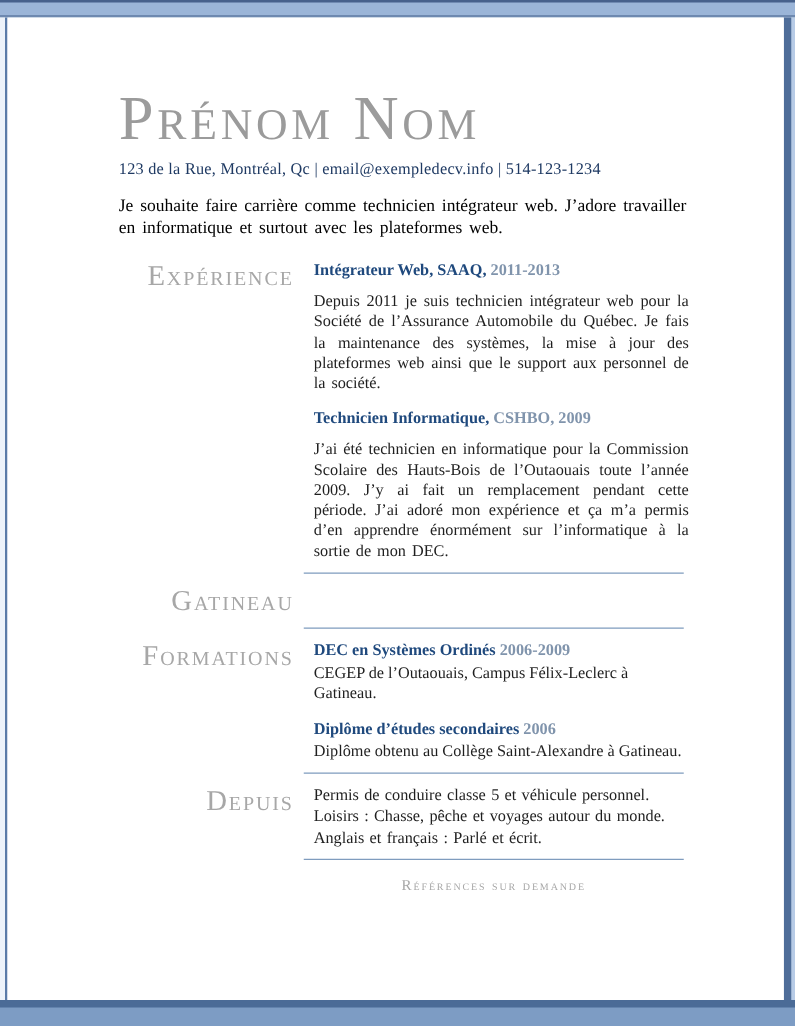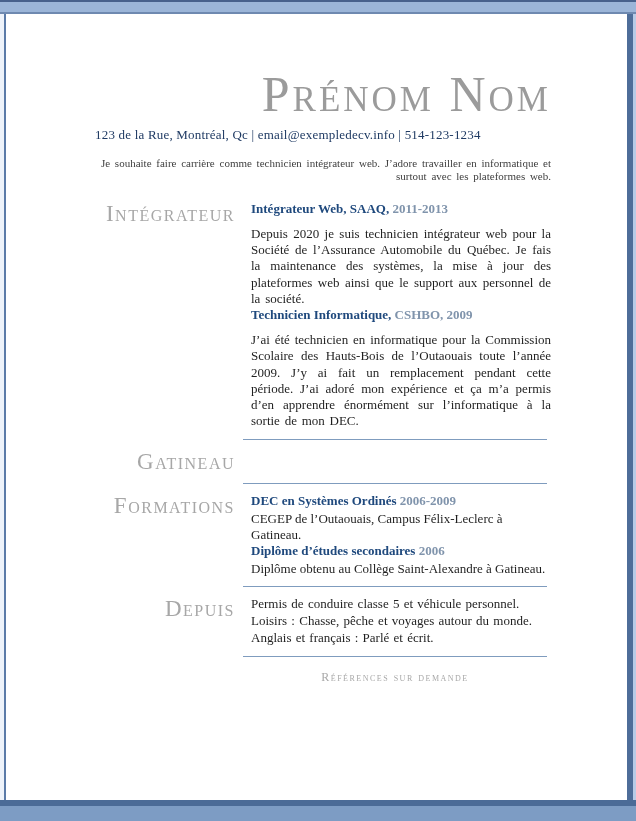--- a/index.html
+++ b/index.html
@@ -13,31 +13,31 @@
     background:#9bb5d8;border-top:2px solid #47618c;border-bottom:2px solid #6e89b0;}
   .frame-bottom{position:absolute;bottom:0;left:0;right:0;height:21px;box-sizing:border-box;
     background:#7d9cc4;border-top:6px solid #4b6b97;}
   .frame-left{position:absolute;left:0;top:14px;bottom:21px;width:6px;box-sizing:border-box;
     background:#eef3fa;border-right:2px solid #5b7ba8;}
   .frame-right{position:absolute;right:0;top:14px;bottom:21px;width:9px;box-sizing:border-box;
     background:#b7cbe6;border-left:6px solid #4e6d99;}
   
   .page{position:absolute;top:14px;left:6px;right:9px;bottom:21px;background:#fff;
     box-sizing:border-box;padding:52px 76px 0 89px;color:#1f1f1f;}
-  .name{margin:0;text-align:right;font-weight:normal;
+  .name{margin:0;text-align:left;font-weight:normal;
     font-variant:small-caps;font-size:50px;letter-spacing:3px;color:#9b9b9b;line-height:1.12;}
   .contact{margin-top:5px;text-align:left;color:#1f3a63;font-size:13px;letter-spacing:.2px;}
-  .summary{margin:14px auto 0;max-width:470px;text-align:right;color:#404040;
-    font-size:11px;line-height:1.22;word-spacing:2px;}
+  .summary{margin:14px auto 0;max-width:470px;text-align:left;color:#000000;
+    font-size:14px;line-height:1.22;word-spacing:2px;}
   .sections{margin-top:17px;}
   .section{display:flex;}
   .sec-head{flex:none;width:140px;text-align:right;font-variant:small-caps;
     font-size:23px;letter-spacing:1.5px;color:#a7a7a7;line-height:1.05;padding-top:1px;}
   .sec-body{flex:1;padding-left:16px;font-size:13px;font-family:Liberation Serif, serif;}
-  .entry + .entry{}
+  .entry + .entry{margin-top:12px;}
   .entry-title{font-weight:bold;color:#1f497d;}
   .entry-meta{font-weight:bold;color:#8094ac;}
   .entry-body{margin:9px 0 0;line-height:1.25;}
   .just{text-align:justify;word-spacing:1.5px;}
   .tight{margin-top:2px;}
   .apt{line-height:1.5;word-spacing:2px;margin:0;}
   .info-line{line-height:1.3;word-spacing:1px;}
   .rule{height:0;border-top:1px solid #7f9cbe;margin:9px 0 9px 148px;width:304px;}
   .footer{margin:13px 0 0 148px;width:304px;text-align:center;font-variant:small-caps;
     font-size:12px;letter-spacing:1.5px;color:#a8a8a8;}
@@ -52,25 +52,25 @@
 
 <div class="page">
 
   <h1 class="name">Prénom Nom</h1>
   <div class="contact">123 de la Rue, Montréal,  Qc | email@exempledecv.info  | 514-123-1234</div>
   <p class="summary">Je souhaite faire carrière comme technicien intégrateur web. J’adore travailler en informatique et surtout avec les plateformes web.</p>
 
   <div class="sections">
 
     <div class="section">
-      <div class="sec-head">Intégrateur</div>
+      <div class="sec-head">Expérience</div>
       <div class="sec-body">
         <div class="entry">
           <div><span class="entry-title">Intégrateur Web, SAAQ,</span> <span class="entry-meta">2011-2013</span></div>
-          <p class="entry-body just">Depuis 2020 je suis technicien intégrateur web pour la Société de l’Assurance Automobile du Québec. Je fais la maintenance des systèmes, la mise à jour des plateformes web ainsi que le support aux personnel de la société.</p>
+          <p class="entry-body just">Depuis 2011 je suis technicien intégrateur web pour la Société de l’Assurance Automobile du Québec. Je fais la maintenance des systèmes, la mise à jour des plateformes web ainsi que le support aux personnel de la société.</p>
         </div>
         <div class="entry">
           <div><span class="entry-title">Technicien Informatique,</span> <span class="entry-meta">CSHBO, 2009</span></div>
           <p class="entry-body just">J’ai été technicien en informatique pour la Commission Scolaire des Hauts-Bois de l’Outaouais toute l’année 2009. J’y ai fait un remplacement pendant cette période. J’ai adoré mon expérience et ça m’a permis d’en apprendre énormément sur l’informatique à la sortie de mon DEC.</p>
         </div>
       </div>
     </div>
 
     <div class="rule"></div>
 

